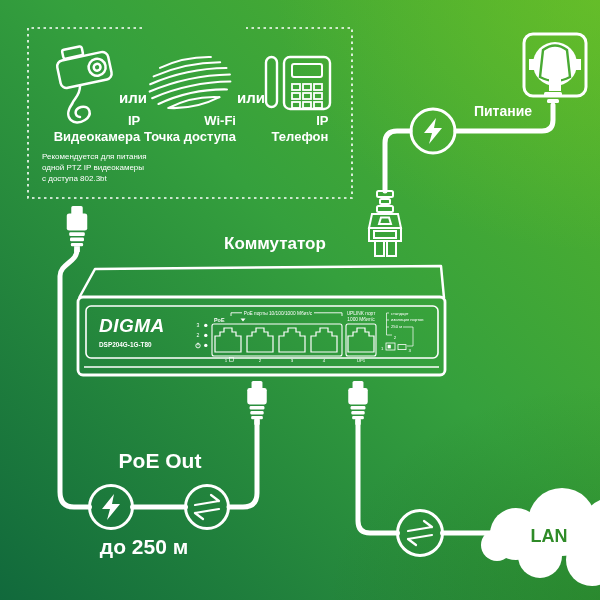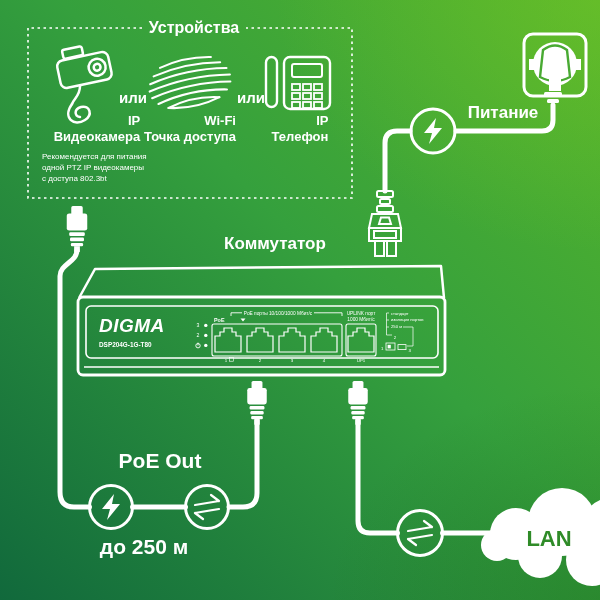--- a/index.html
+++ b/index.html
@@ -13,25 +13,25 @@
   }
   svg{position:absolute;left:0;top:0;}
   svg text{font-family:"Liberation Sans",sans-serif;fill:#ffffff;}
   .t{position:absolute;transform:translateX(-50%);color:#fff;font-weight:bold;white-space:nowrap;}
   .title{font-size:16px;top:19px;left:194px;}
   .or{font-size:15px;}
   .devlabel{position:absolute;transform:translateX(-50%);color:#fff;font-weight:bold;
             font-size:13px;line-height:16px;text-align:right;white-space:nowrap;top:113px;}
   .note{position:absolute;left:42px;top:151px;color:#fff;font-size:8px;line-height:11px;
         font-weight:normal;}
-  .pwr{font-size:17px;top:103px;left:503px;}
+  .pwr{font-size:14px;top:103px;left:503px;}
   .komm{font-size:17px;top:234px;left:275px;}
   .poeout{font-size:21px;top:449px;left:160px;}
   .dist{font-size:21px;top:535px;left:144px;}
-  .lan{font-size:22px;top:526px;left:549px;color:#2f8b28;text-align:center;}
+  .lan{font-size:18px;top:526px;left:549px;color:#2f8b28;text-align:center;}
 </style>
 </head>
 <body>
 
 <div class="stage">
 
 <svg width="600" height="600" viewBox="0 0 600 600">
   <defs>
     <g id="rj45-sym">
       <rect x="-7" y="0" width="14" height="11" rx="2" fill="#fff"></rect>
@@ -209,21 +209,20 @@
       <text x="395" y="338.6" font-size="4.4" text-anchor="middle">2</text>
       <rect x="386" y="343" width="9" height="7" fill="none" stroke="#fff" stroke-width="0.8"></rect>
       <rect x="387.6" y="344.8" width="3.2" height="3.6" fill="#fff"></rect>
       <rect x="398" y="344.6" width="8" height="5" fill="none" stroke="#fff" stroke-width="0.8"></rect>
       <text x="383.5" y="350" font-size="4.4" text-anchor="end">1</text>
       <text x="408.5" y="351.5" font-size="4.4">3</text>
     </g>
   </g>
 </svg>
 
-<div class="t title">Устройства</div>
 
 <div class="devlabel" style="left:97px">
   <div>IP</div>
   <div>Видеокамера</div>
 </div>
 <div class="t or" style="left:133px;top:89px">или</div>
 <div class="devlabel" style="left:190px">
   <div>Wi-Fi</div>
   <div>Точка доступа</div>
 </div>

